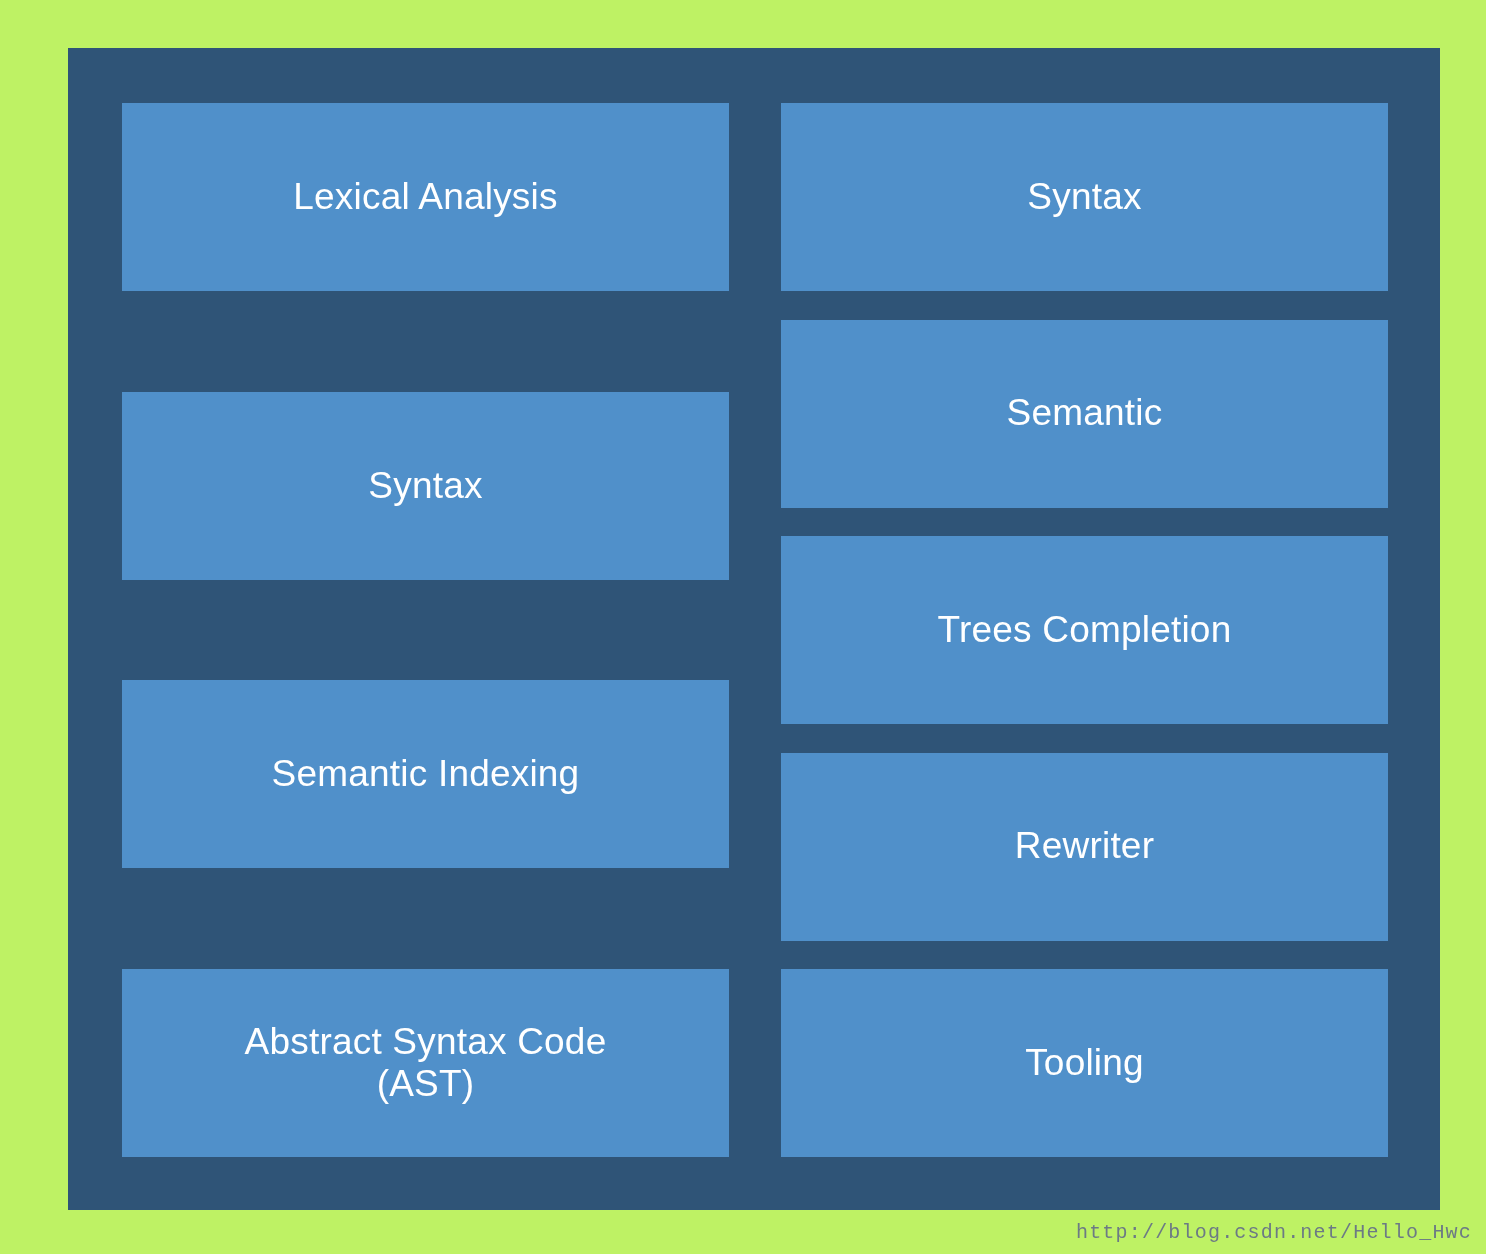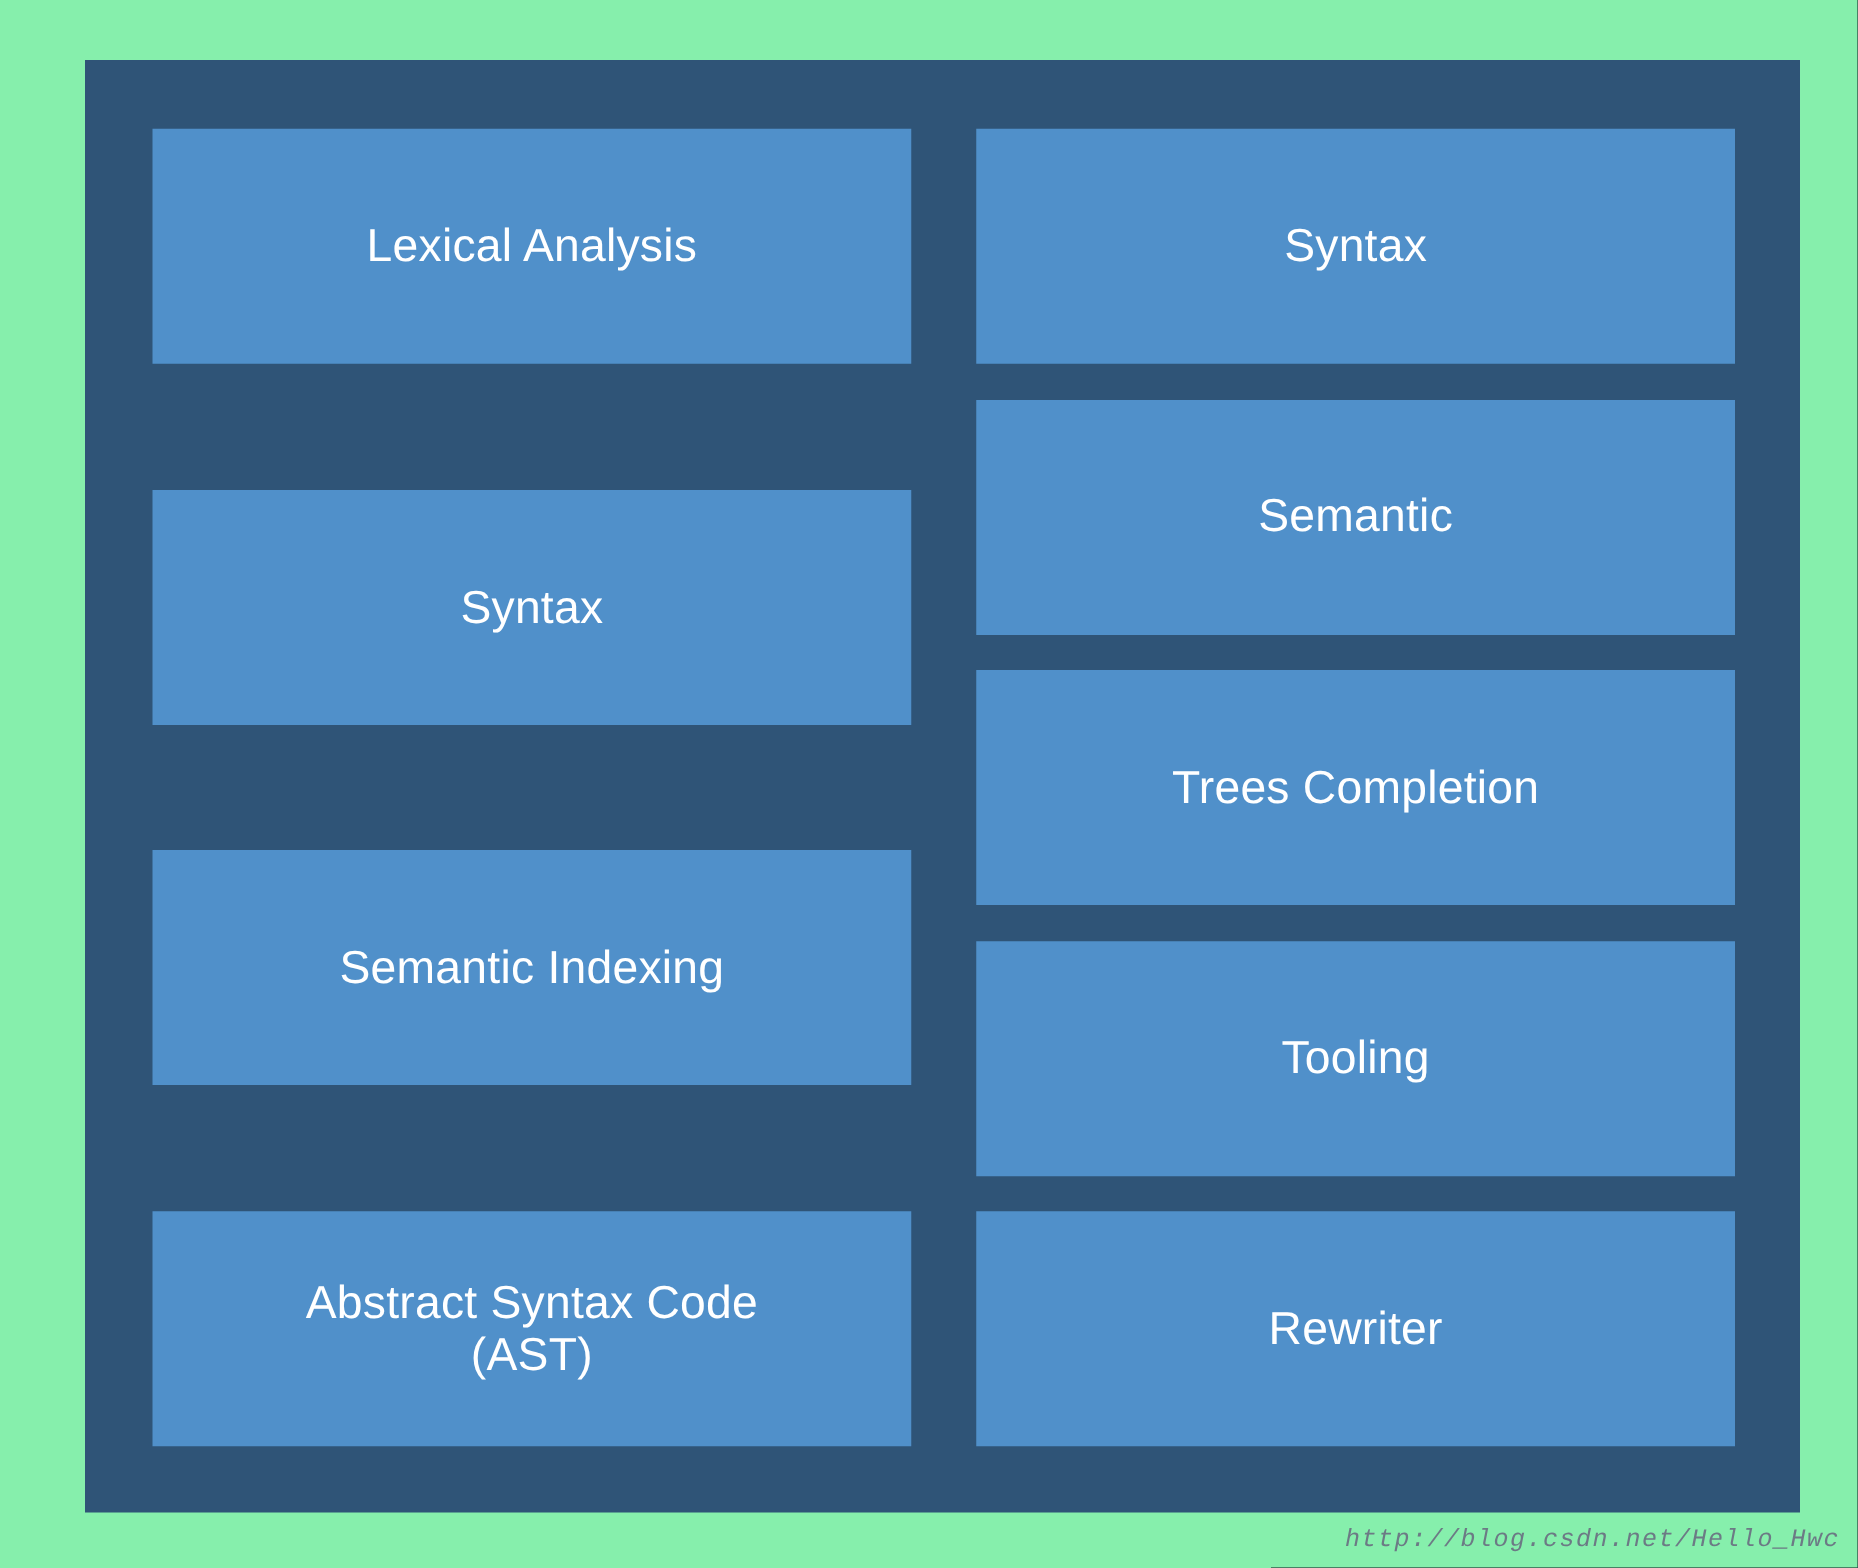--- a/index.html
+++ b/index.html
@@ -12,21 +12,21 @@
     width: 1486px;
     height: 1254px;
     overflow: hidden;
     font-family: "Liberation Sans", sans-serif;
   }
 
   #stage {
     position: relative;
     width: 1486px;
     height: 1254px;
-    background: #86efac;
+    background: #bef264;
   }
 
   
   #panel {
     position: absolute;
     left: 68px;
     top: 48px;
     width: 1372px;
     height: 1162px;
     background: #2F5477;
@@ -74,21 +74,20 @@
   #watermark {
     position: absolute;
     right: 14px;
     bottom: 10px;
     color: #6C7A85;
     font-family: "Liberation Mono", "DejaVu Sans Mono", monospace;
     font-size: 20px;
     letter-spacing: 1.2px;
     white-space: nowrap;
     user-select: none;
-    font-style: italic;
   }
 </style>
 </head>
 <body>
 
 <div id="stage">
 
   <div id="panel">
 
     <div class="column" id="column-left">
@@ -111,24 +110,24 @@
       <div class="node-box">
         <span class="node-label">Syntax</span>
       </div>
       <div class="node-box">
         <span class="node-label">Semantic</span>
       </div>
       <div class="node-box">
         <span class="node-label">Trees Completion</span>
       </div>
       <div class="node-box">
-        <span class="node-label">Tooling</span>
+        <span class="node-label">Rewriter</span>
       </div>
       <div class="node-box">
-        <span class="node-label">Rewriter</span>
+        <span class="node-label">Tooling</span>
       </div>
     </div>
 
   </div>
 
   <div id="watermark">http://blog.csdn.net/Hello_Hwc</div>
 
 </div>
 
 </body></html>

